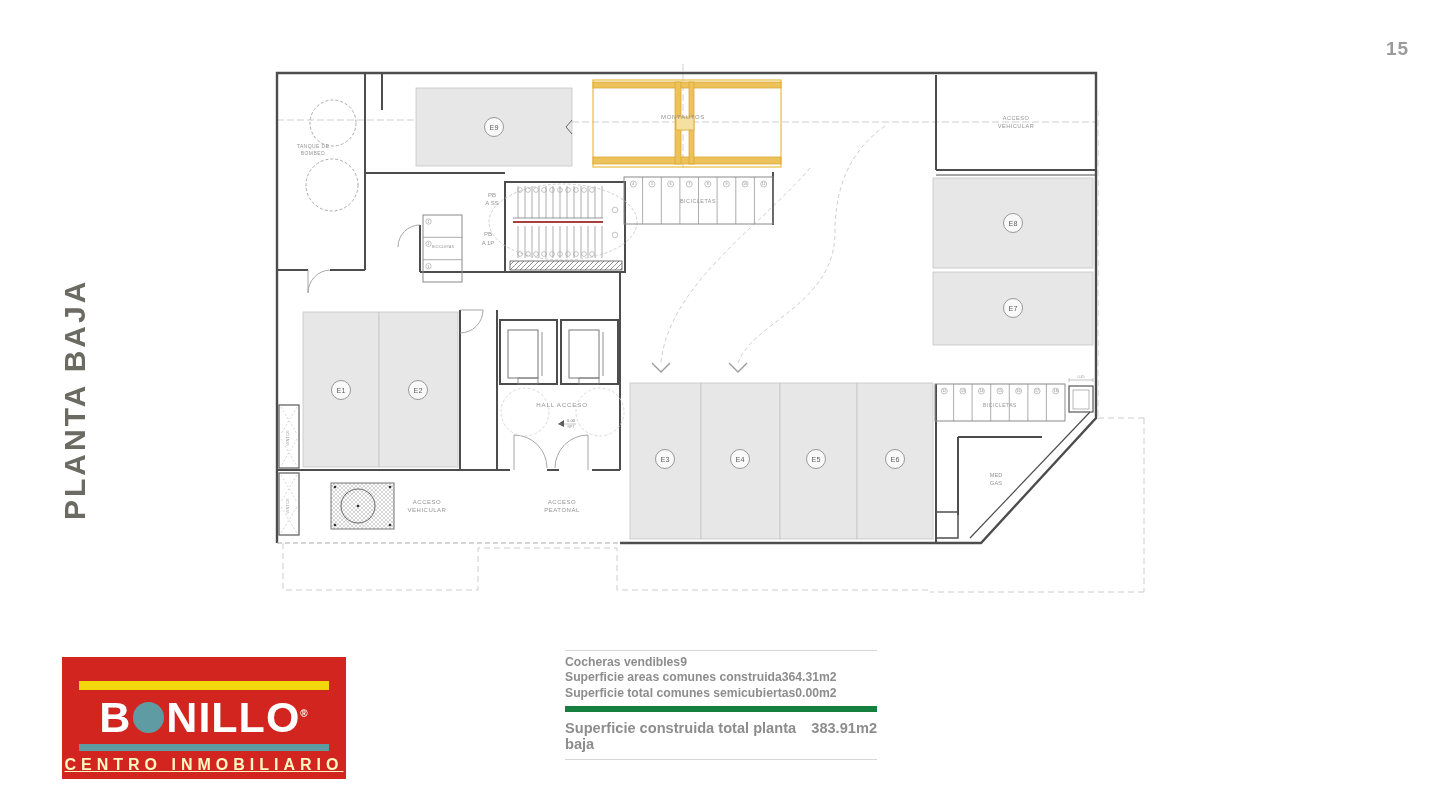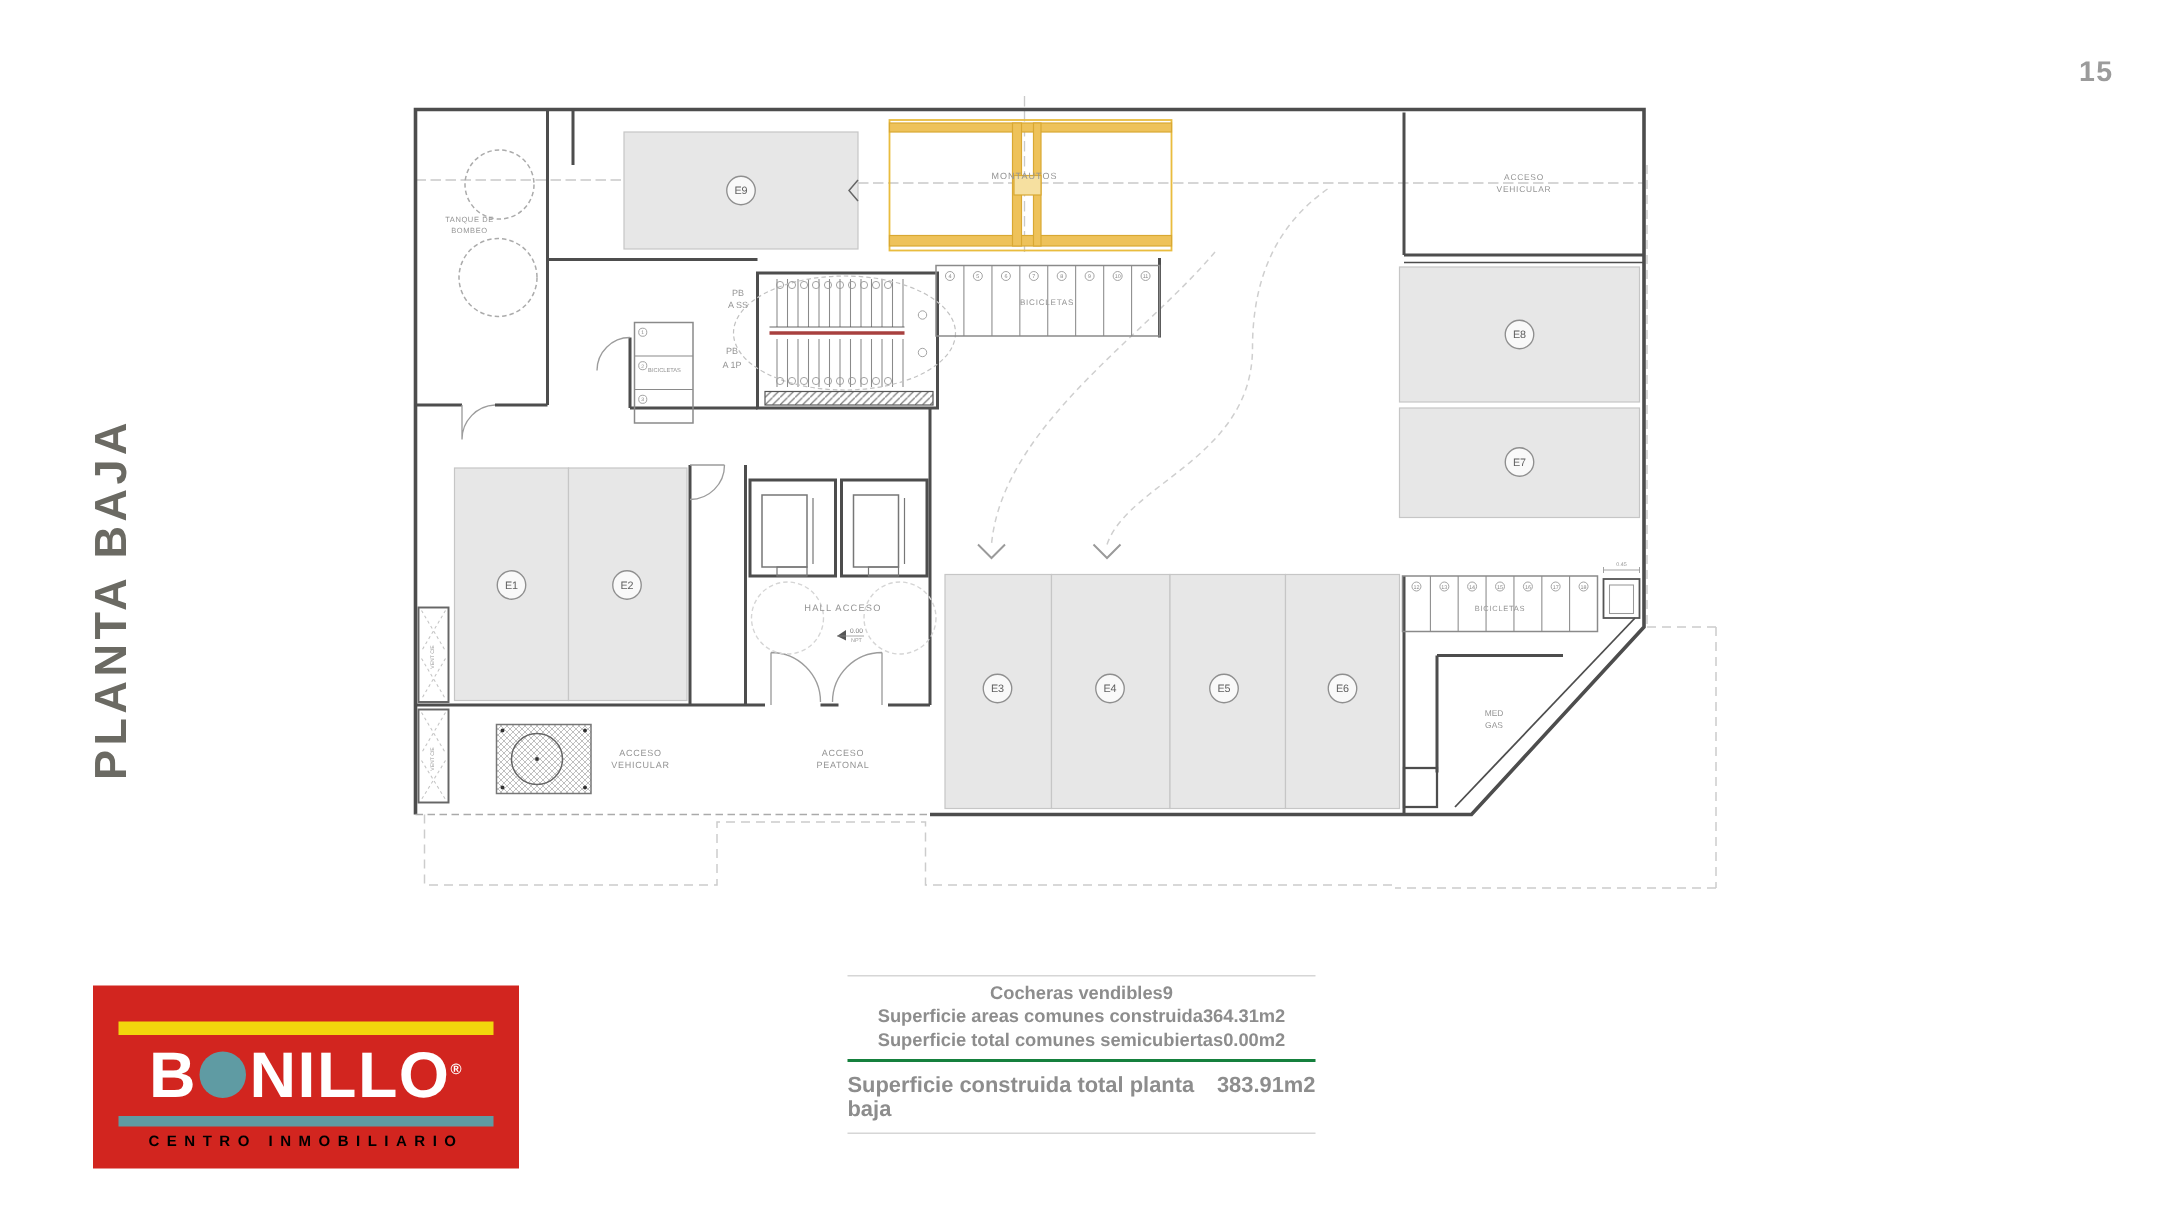--- a/index.html
+++ b/index.html
@@ -23,39 +23,39 @@
   
   .plan-wrap{position:absolute;left:270px;top:60px;width:880px;height:545px;}
   svg text{font-family:"Liberation Sans",sans-serif;}
 
   
   .summary{
     position:absolute;left:565px;top:650px;width:312px;
     color:#8d8d8d;font-weight:bold;
   }
   .summary .rows{border-top:1px solid #d6d6d6;padding:4px 0 5px 0;}
-  .summary .row{display:flex;justify-content:center;
+  .summary .row{display:flex;justify-content:flex-start;
     font-size:12.2px;line-height:15.4px;}
   .summary .row .val{text-align:right;}
-  .summary .total-row{border-top:2px solid #15803d;border-bottom:1px solid #d6d6d6;
+  .summary .total-row{border-top:6px solid #15803d;border-bottom:1px solid #d6d6d6;
     display:flex;justify-content:flex-end;align-items:baseline;
     padding:8px 0 7px 0;font-size:14.6px;}
 
   
   .logo{position:absolute;left:62px;top:657px;width:284px;height:122px;
     background:#d2251f;}
   .logo .bar-yellow{position:absolute;left:17px;right:17px;top:24px;height:9px;background:#f2d70c;}
   .logo .bar-teal{position:absolute;left:17px;right:17px;top:87px;height:7px;background:#5f9ba3;}
   .logo .brand{position:absolute;left:0;right:0;top:33px;text-align:center;
     color:#ffffff;font-weight:bold;font-size:43px;line-height:48px;letter-spacing:1px;white-space:nowrap;}
   .logo .o-disc{display:inline-block;width:31px;height:31px;border-radius:50%;
     background:#5f9ba3;transform:translateY(1px);margin:0 2px;}
   .logo .reg{font-size:10px;vertical-align:super;}
   .logo .tagline{position:absolute;left:0;right:0;top:99px;text-align:center;
-    color:#000000;font-weight:bold;font-size:10px;letter-spacing:5px;white-space:nowrap;}
+    color:#fef9c3;font-weight:bold;font-size:16px;letter-spacing:5px;white-space:nowrap;text-decoration:underline;}
 </style>
 </head>
 <body>
 
 <div class="side-title">PLANTA BAJA</div>
 
 <div class="page-number">15</div>
 
 <div class="plan-wrap">
 <svg width="880" height="545" viewBox="0 0 880 545">

